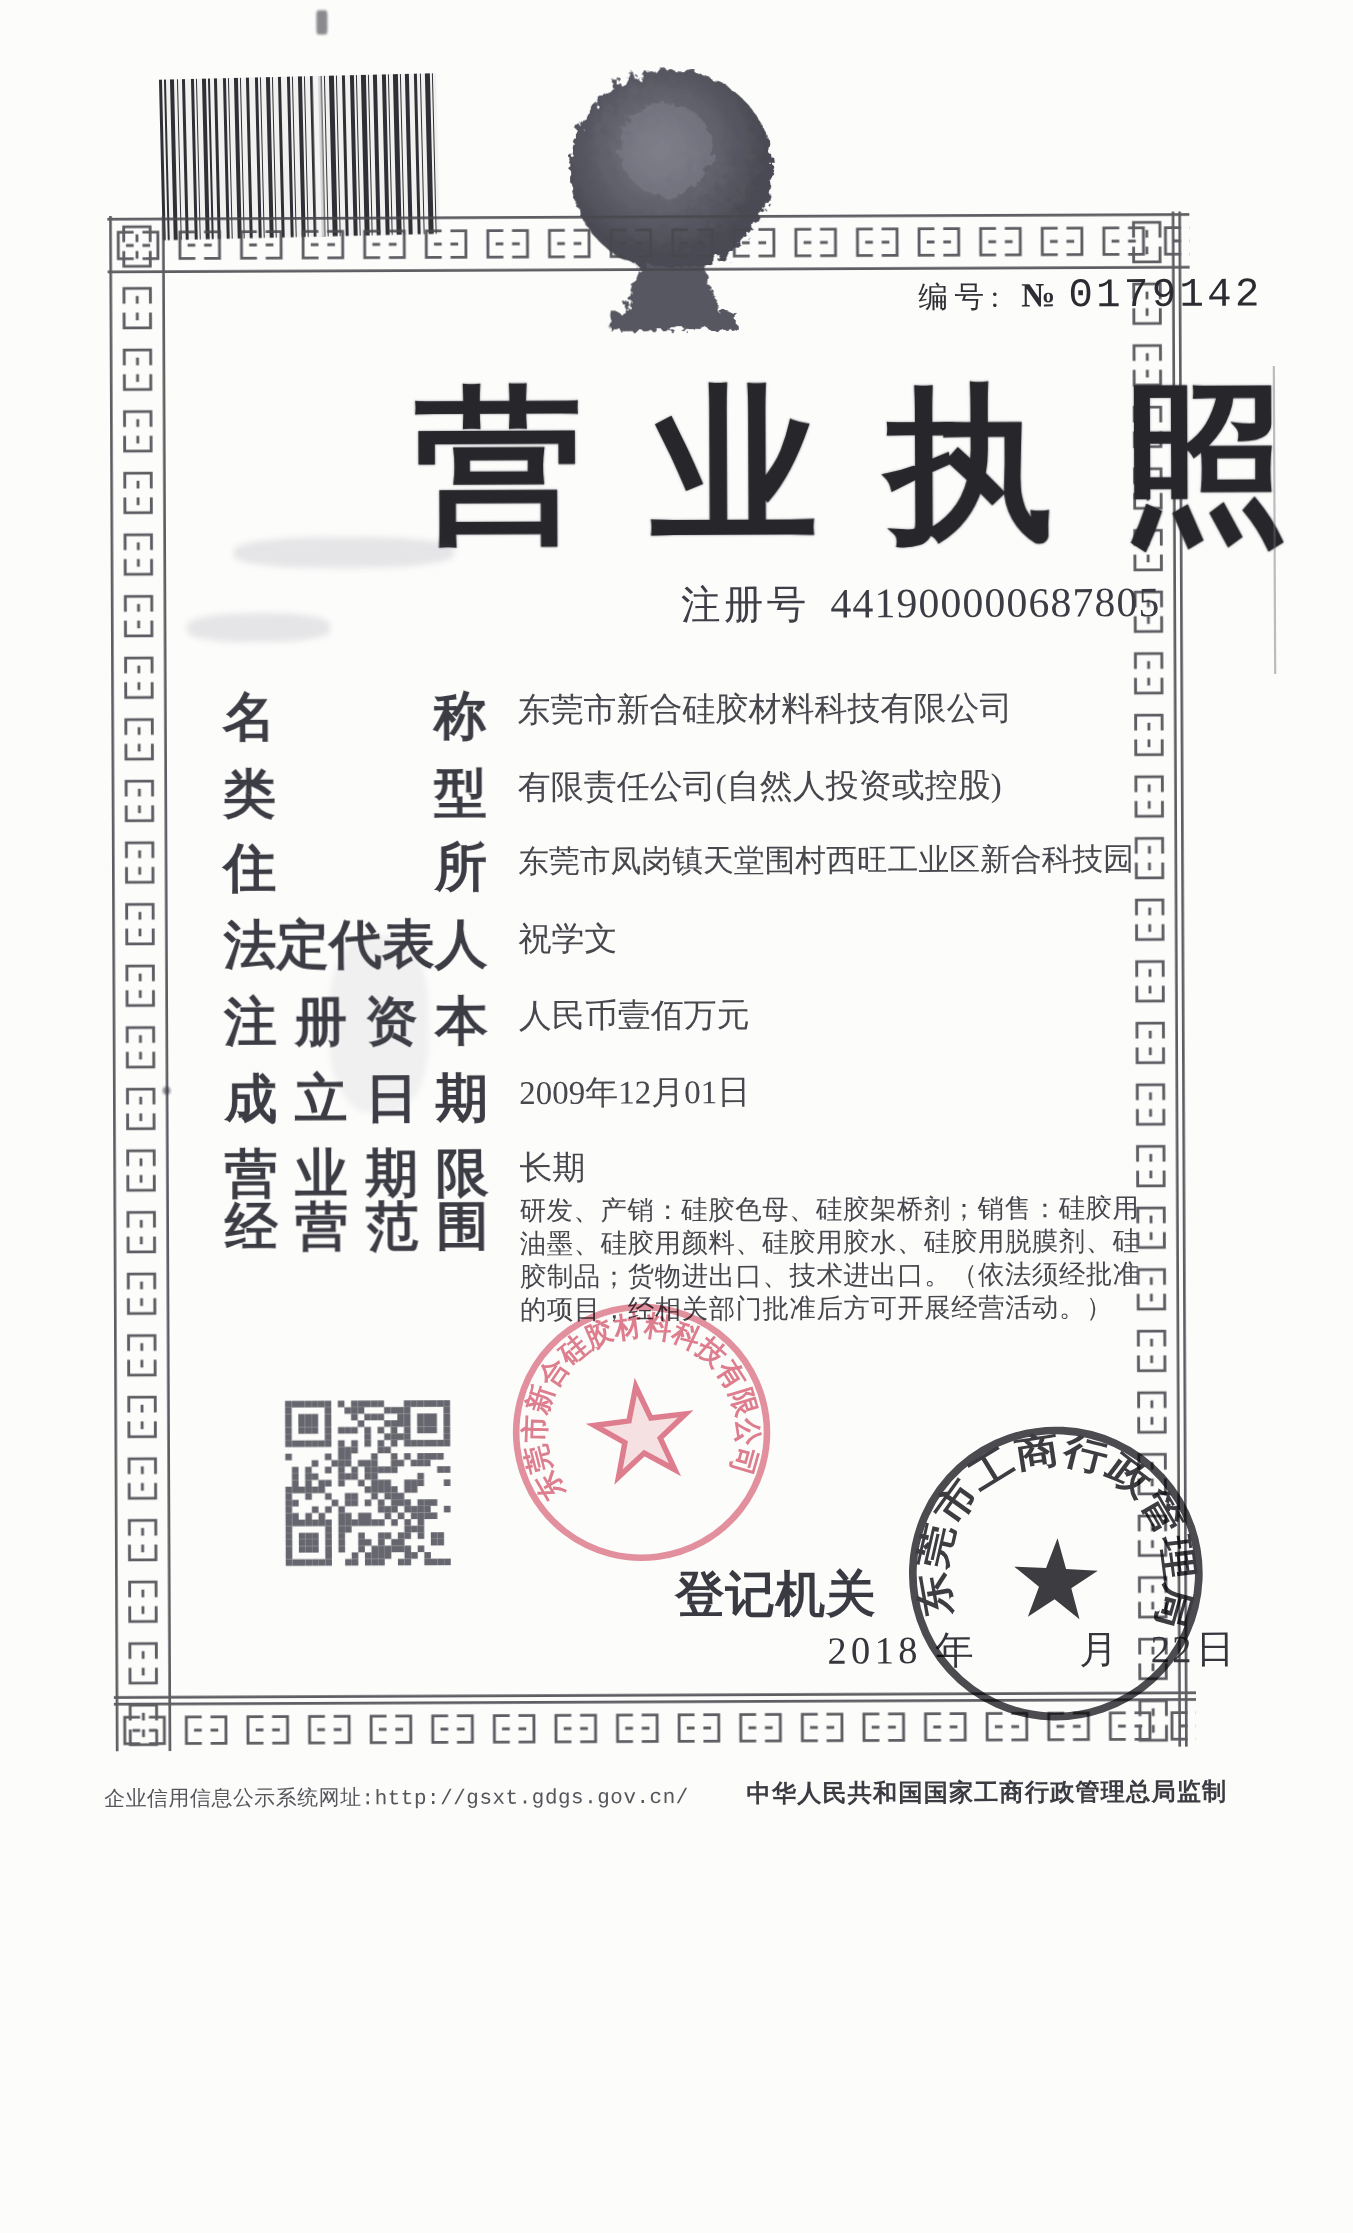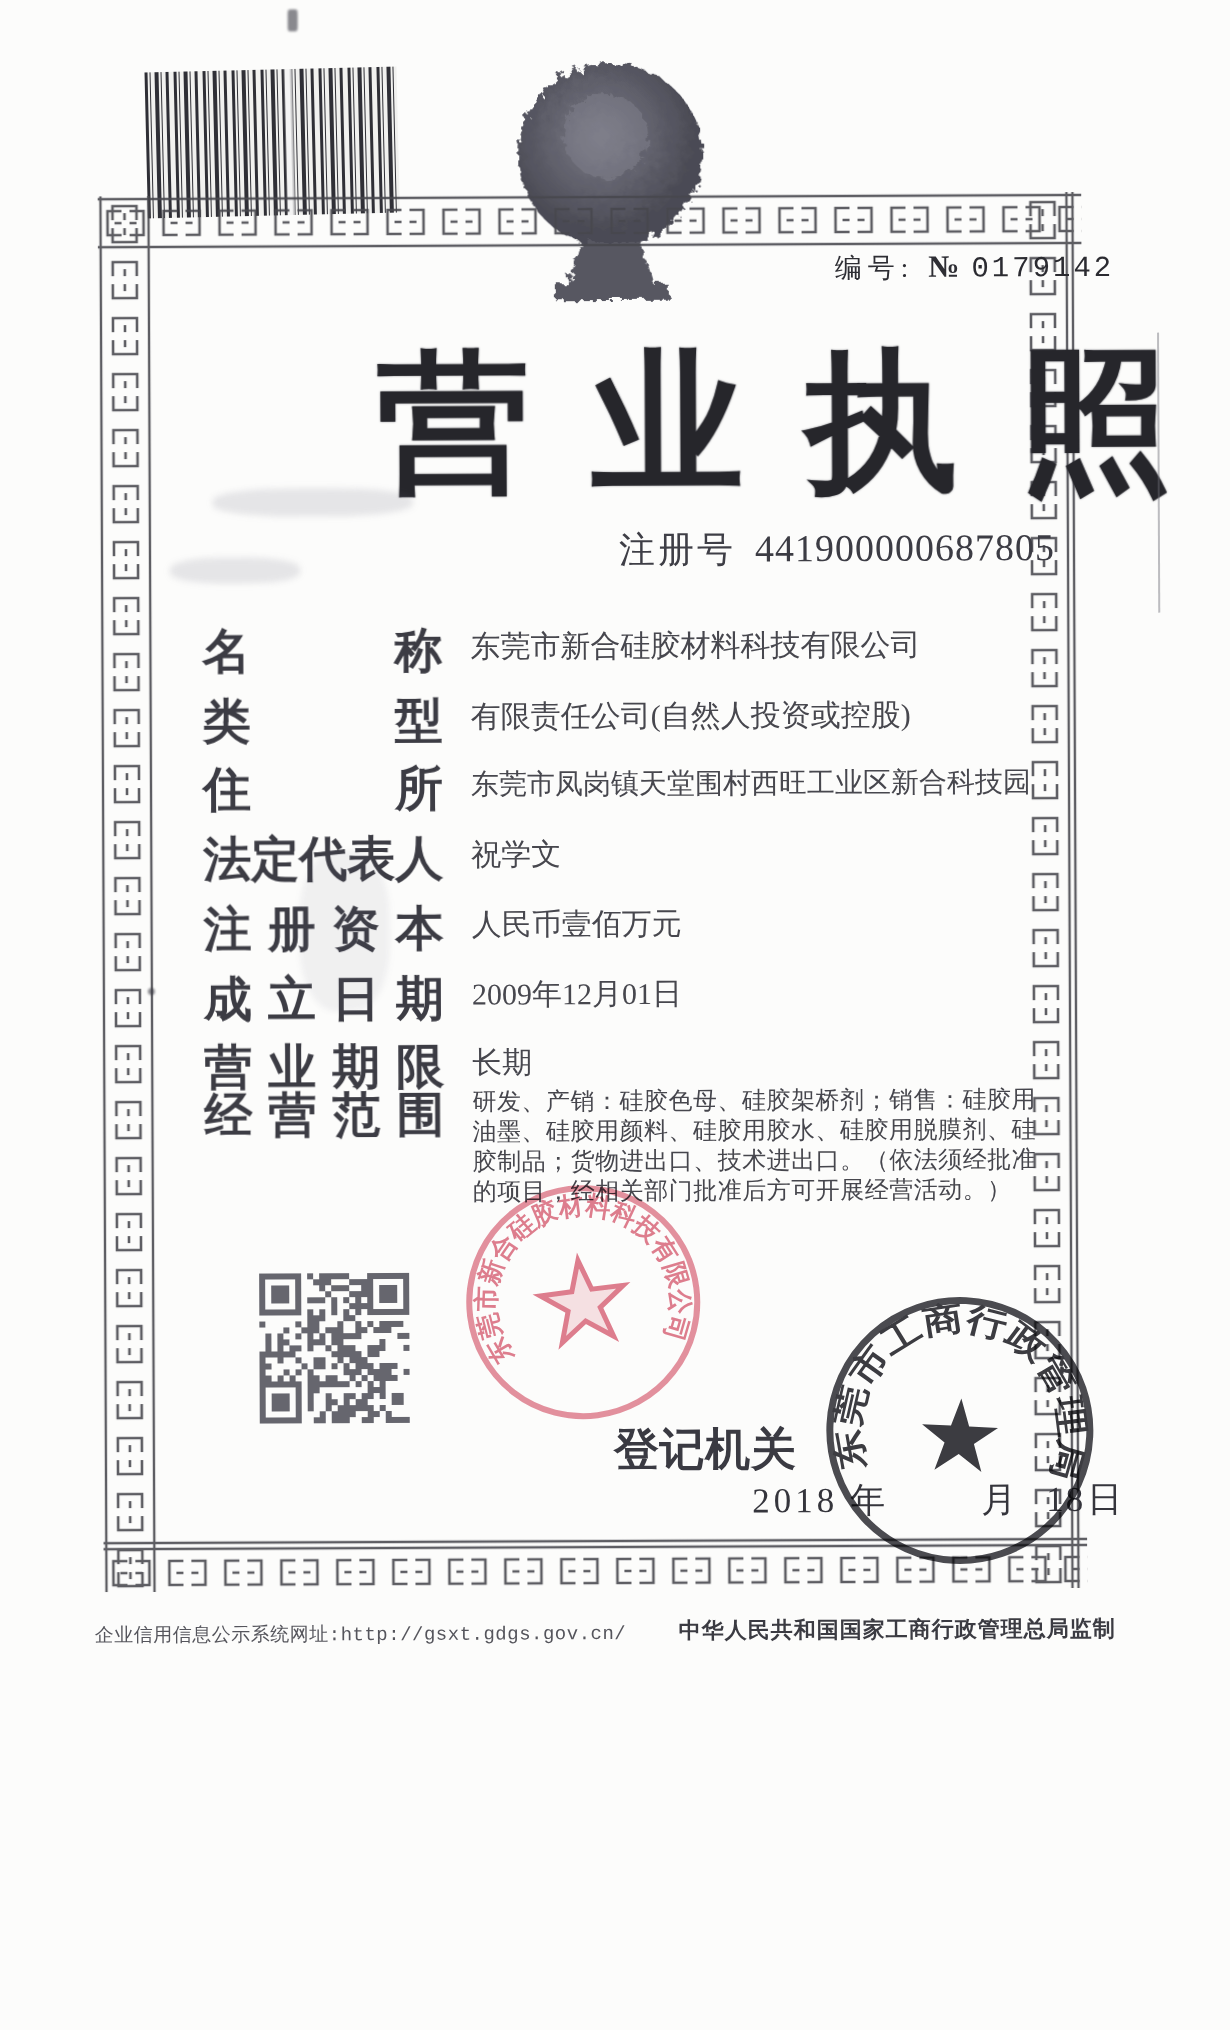--- a/index.html
+++ b/index.html
@@ -18,21 +18,21 @@
         #191920 21px 24px,#f6f6f4 24px 29px);
     filter:blur(.4px) contrast(.95);opacity:.92;}
   
   .emblem{position:absolute;left:492px;top:52px;}
   
   .frame{position:absolute;left:101px;top:194px;}
   
   .serial{position:absolute;left:838px;top:250px;display:flex;align-items:baseline;color:#2e2e34;}
   .serial .s-lbl{font-size:27px;letter-spacing:6px;}
   .serial .s-no{font-size:31px;font-weight:bold;margin-left:14px;}
-  .serial .s-num{font-size:29px;letter-spacing:3px;margin-left:12px;font-family:"Liberation Mono","DejaVu Sans Mono",monospace;color:#2b2b31;}
+  .serial .s-num{font-size:37px;letter-spacing:3px;margin-left:12px;font-family:"Liberation Mono","DejaVu Sans Mono",monospace;color:#2b2b31;}
   
   .title{position:absolute;left:318px;top:322px;width:720px;text-align:center;
     font-size:152px;font-weight:bold;letter-spacing:62px;text-indent:62px;color:#26262b;
     text-shadow:0 0 2px rgba(45,45,55,.65);filter:blur(.4px);white-space:nowrap;}
   
   .regno{position:absolute;left:621px;top:526px;display:flex;align-items:baseline;}
   .regno .lbl{width:114px;font-size:36px;color:#3e3e46;}
   .regno .val{margin-left:22px;font-size:38px;letter-spacing:1px;color:#3c3c44;}
   
   .row{position:absolute;left:204px;display:flex;align-items:flex-start;}
@@ -843,21 +843,21 @@
   <div class="registrar" data-spread="">
         <span>登</span>
         <span>记</span>
         <span>机</span>
         <span>关</span>
       </div>
   <div class="dateline">
     <span class="y">2018</span>
     <span class="u1">年</span>
     <span class="u2">月</span>
-    <span class="d">18</span>
+    <span class="d">22</span>
     <span class="u3">日</span>
   </div>
 
   <svg class="seal-black" width="285" height="285" viewBox="0 0 285 285">
     <defs>
       <path id="arcB" d="M55.4,192 A100,100 0 1 1 228.6,192" fill="none"></path>
     </defs>
     <circle cx="142" cy="142" r="130" fill="none" stroke="#26262c" stroke-width="7" opacity="0.92"></circle>
     <text font-size="34" fill="#26262c" font-weight="bold" textLength="398" lengthAdjust="spacingAndGlyphs">
       <textPath href="#arcB" startOffset="50%" text-anchor="middle">东莞市工商行政管理局</textPath>

